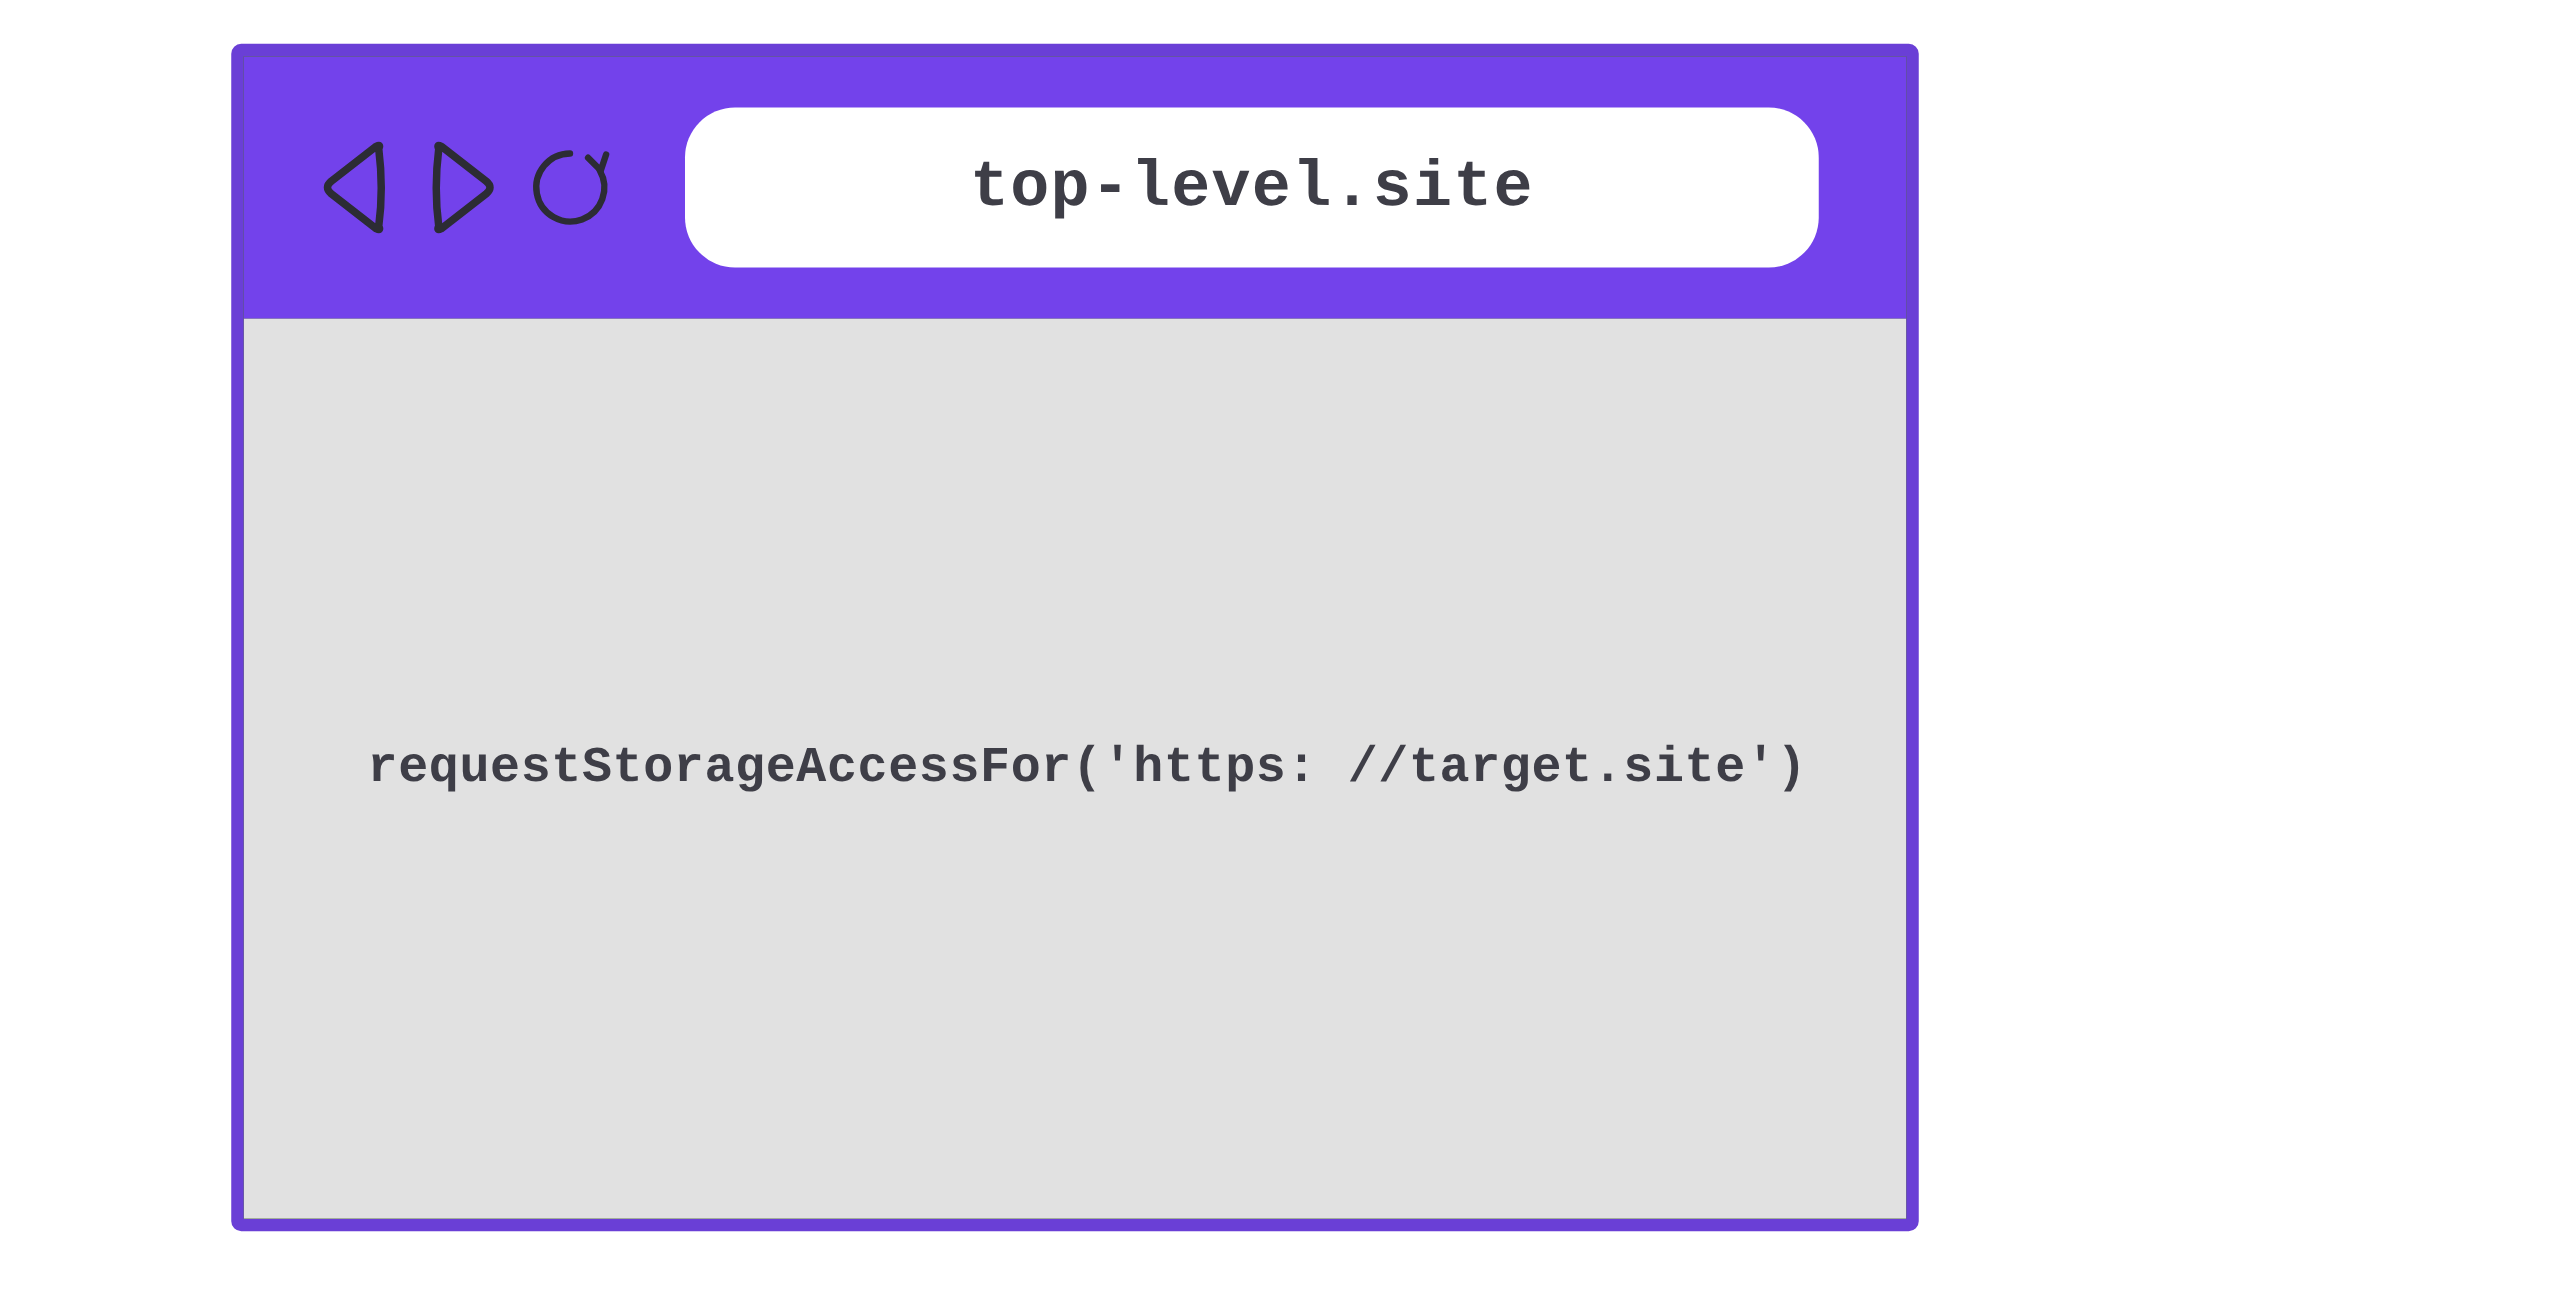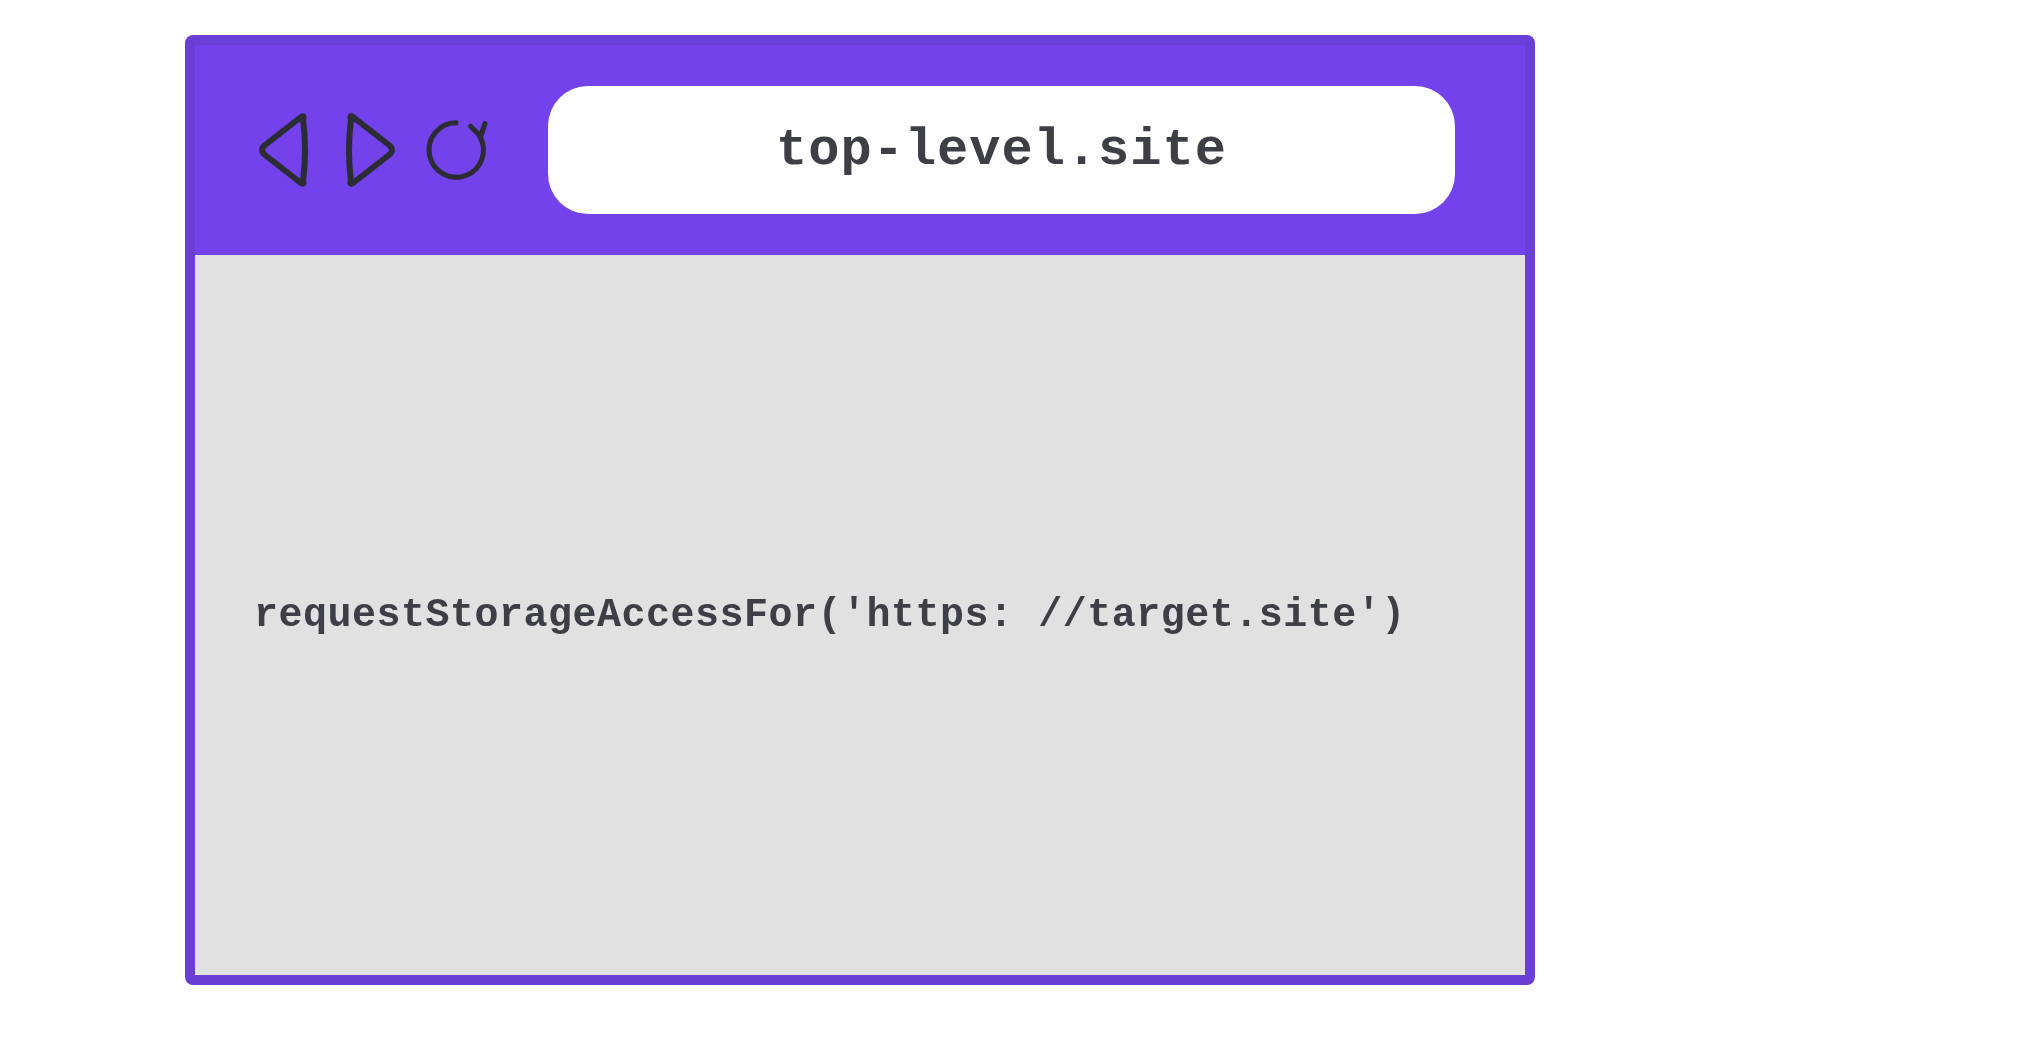--- a/index.html
+++ b/index.html
@@ -62,21 +62,21 @@
       font-family: 'Courier New', monospace;
       letter-spacing: 1px;
     }
     .browser-content {
       width: 100%;
       height: calc(100% - 210px);
       background: #e1e1e1;
       display: flex;
       align-items: center;
       justify-content: flex-start;
-      padding-left: 59px;
+      padding-left: 99px;
     }
     .code-text {
       font-size: 40px;
       font-weight: 600;
       color: #3e3e47;
       font-family: 'Courier New', monospace;
       letter-spacing: 0.5px;
     }
   </style>
 </head>

